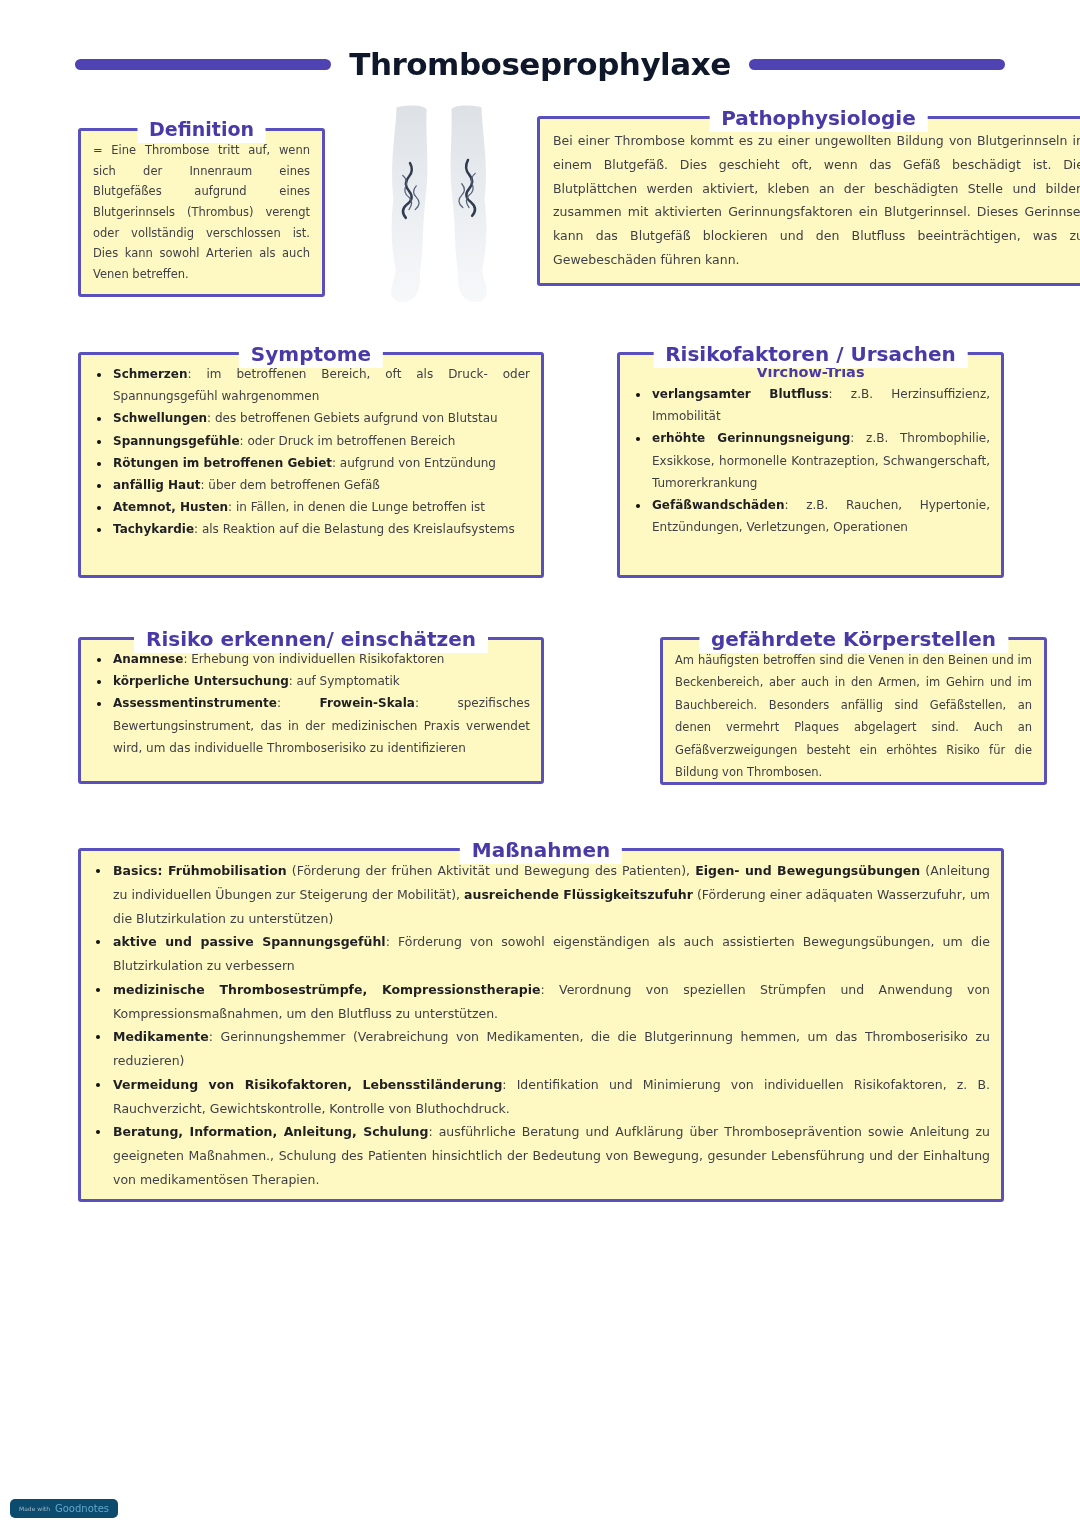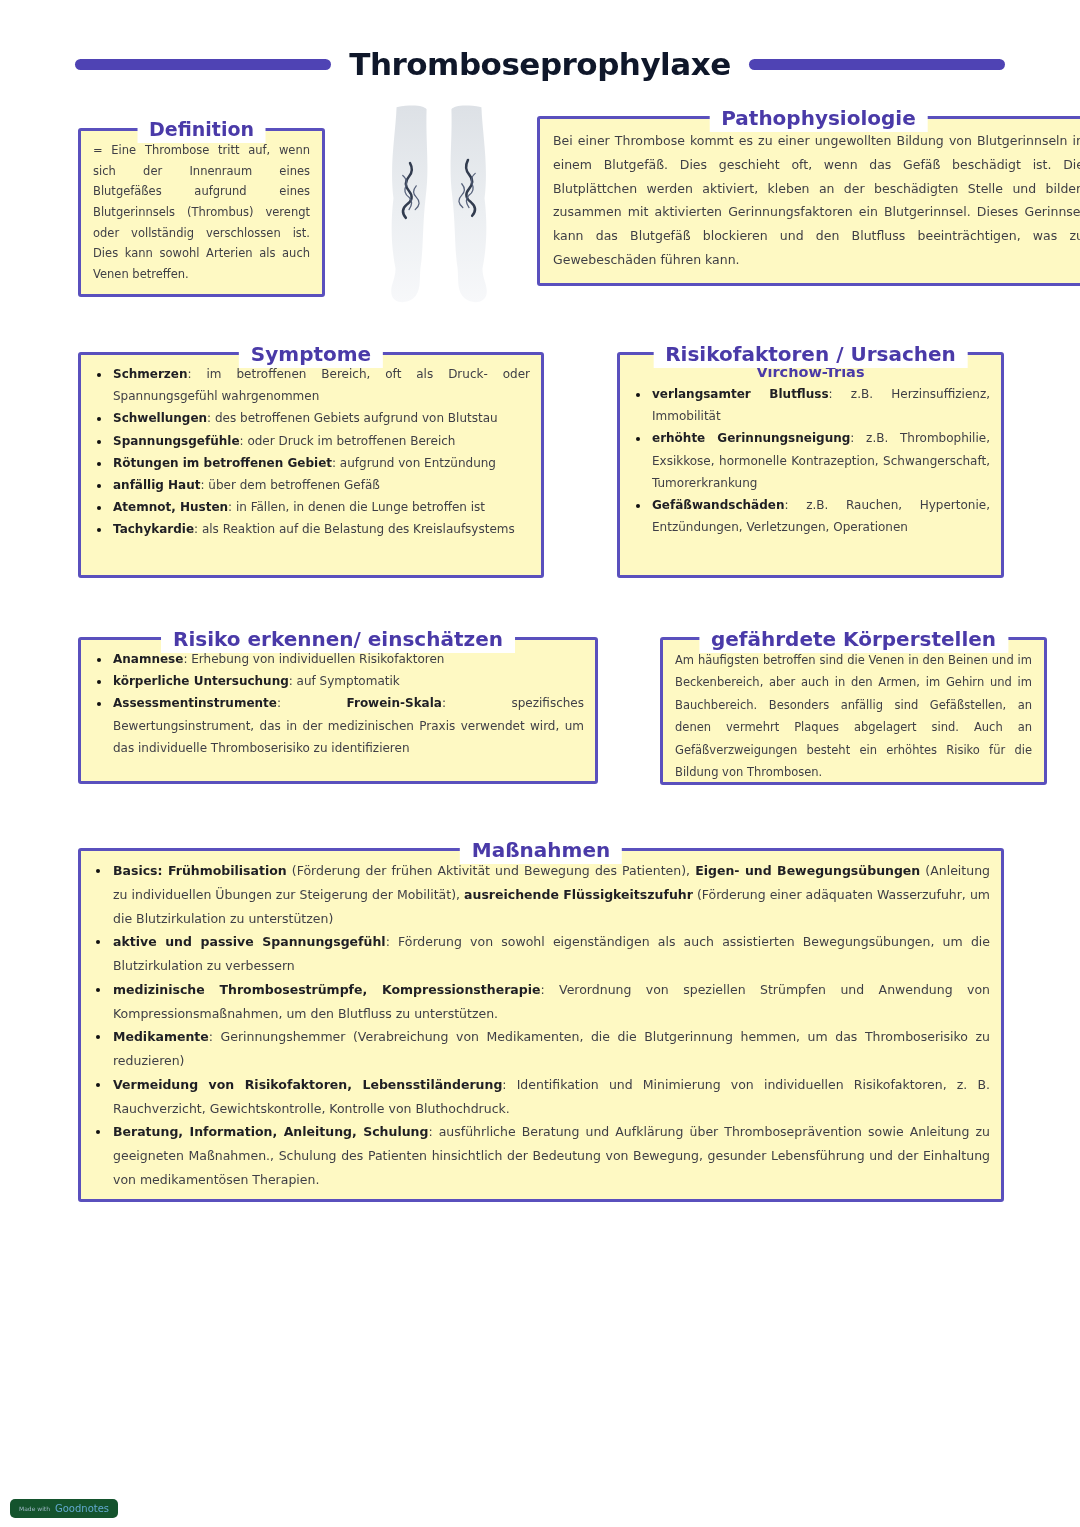--- a/index.html
+++ b/index.html
@@ -47,30 +47,30 @@
   .b{font-weight:bold;color:var(--ink-bold);}
   .subtitle{
     text-align:center;color:var(--purple);font-weight:bold;
     font-size:14.5px;padding-top:9px;
   }
   .legs{position:absolute;left:360px;top:103px;width:158px;height:207px;}
   .vein{fill:none;stroke:#323c4f;stroke-width:2.4;stroke-linecap:round;}
   .vein.thin{stroke-width:1.2;stroke:#55607a;}
   .watermark{
     position:absolute;left:10px;top:1499px;display:flex;align-items:center;gap:5px;
-    background:#14532d;border-radius:5px;padding:4px 9px;
+    background:#0c4a6e;border-radius:5px;padding:4px 9px;
   }
   .wm-small{font-size:6px;color:#9fb8c6;}
   .wm-brand{font-size:10px;color:#62a9cf;font-weight:500;}
   
   #box-definition{left:78px;top:128px;width:247px;height:169px;}
   #box-patho{left:537px;top:116px;width:563px;height:170px;}
   #box-symptome{left:78px;top:352px;width:466px;height:226px;}
   #box-risiko{left:617px;top:352px;width:387px;height:226px;}
-  #box-erkennen{left:78px;top:637px;width:520px;height:147px;}
+  #box-erkennen{left:78px;top:637px;width:466px;height:147px;}
   #box-koerper{left:617px;top:637px;width:387px;height:148px;margin-left:43px;}
   #box-massnahmen{left:78px;top:848px;width:926px;height:354px;}
 </style>
 </head>
 <body>
 
 <div class="page-title-row">
   <div class="bar"></div>
   <div class="page-title">Thromboseprophylaxe</div>
   <div class="bar"></div>

